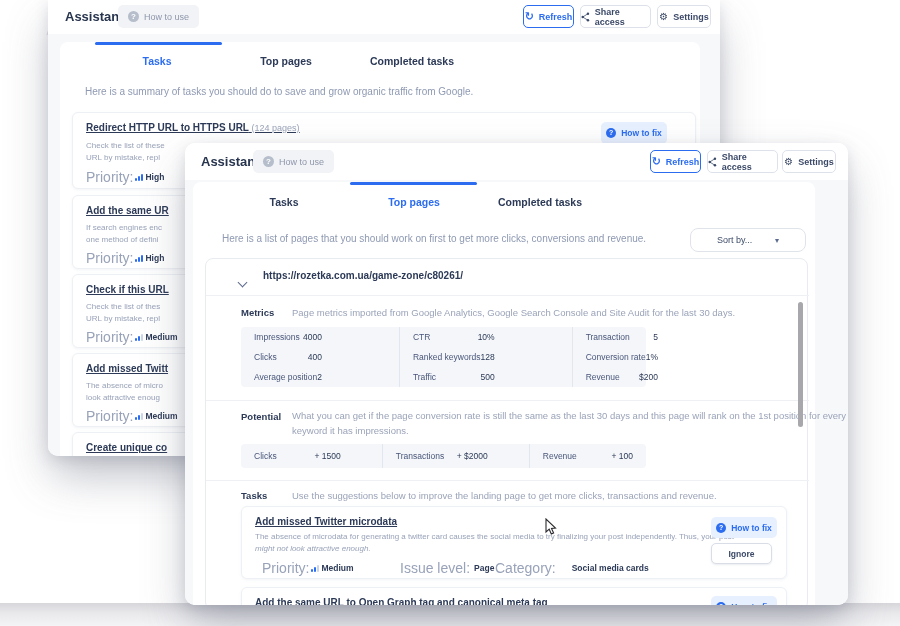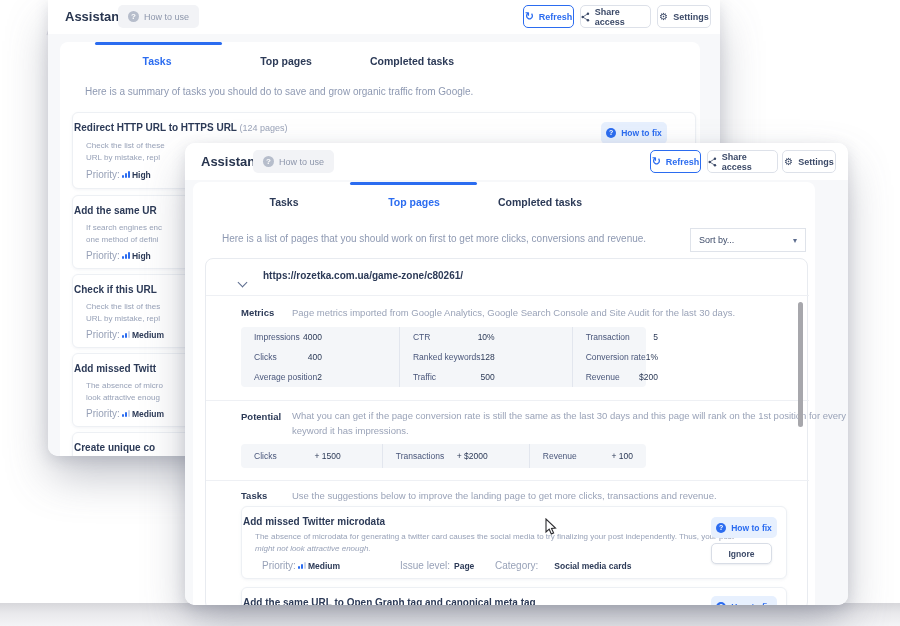--- a/index.html
+++ b/index.html
@@ -37,38 +37,38 @@
   .content-bg { position:absolute; left:0; right:0; bottom:0; background:#f7f8fa; }
   .panel { position:absolute; background:#fff; border-radius:8px 8px 0 0; }
   .tab-indicator { position:absolute; height:3px; border-radius:3px; background:#2b6cf0; }
   .tab { position:absolute; font-size:10.5px; font-weight:bold; color:#2c3a57; text-align:center; }
   .tab.active { color:#2b6cf0; }
   .desc { font-size:10px; color:#8e99b2; }
 
   
   .tcard { position:absolute; background:#fff; border:1px solid #edf0f4; border-radius:6px;
     box-shadow:0 1px 3px rgba(140,150,170,.10); }
-  .tcard-title { position:absolute; left:1px; top:9px; font-size:10px; font-weight:bold; color:#2c3a57; white-space:nowrap; }
+  .tcard-title { position:absolute; left:13px; top:9px; font-size:10px; font-weight:bold; color:#2c3a57; white-space:nowrap;text-decoration:underline; }
   .tcard-suffix { font-weight:normal; color:#9aa3b8; font-size:9px; }
   .tcard-line { position:absolute; left:13px; font-size:8px; color:#98a2b8; white-space:nowrap; }
-  .meta-label { font-size:10px; color:#98a2b8; }
+  .meta-label { font-size:14px; color:#98a2b8; }
   .meta-value { font-size:8.5px; font-weight:bold; color:#2c3a57; }
   .prio { display:inline-flex; align-items:flex-end; gap:1px; margin:0 2px; }
   .prio i { display:block; width:2px; background:#2b6cf0; border-radius:1px; }
   .prio i:nth-child(1){height:3px;} .prio i:nth-child(2){height:5px;} .prio i:nth-child(3){height:7px;}
   .prio.medium i:nth-child(3){ background:#ccd6ea; }
   .fix-btn { position:absolute; display:flex; align-items:center; justify-content:center; gap:5px;
     background:#e7f0fe; border-radius:5px; font-size:8.5px; font-weight:bold; color:#2b6cf0; }
   .ignore-btn { position:absolute; display:flex; align-items:center; justify-content:center;
     background:#fff; border:1px solid #d8dde6; border-radius:5px; font-size:8.5px; font-weight:bold; color:#3c4a68;
     box-shadow:0 1px 2px rgba(140,150,170,.18); }
 
   
-  .select { position:absolute; background:#fff; border:1px solid #dfe3ea; border-radius:0;
-    display:flex; align-items:center; justify-content:space-between; padding:0 8px; font-size:9px; color:#3c4a68; }
+  .select { position:absolute; background:#fff; border:1px solid #dfe3ea; border-radius:8px;
+    display:flex; align-items:center; justify-content:space-between; padding:0 26px; font-size:9px; color:#3c4a68; }
   .url-card { position:absolute; background:#fff; border:1px solid #e8ebf0; border-radius:8px; }
   .chev { display:inline-block; width:7px; height:7px; border-left:1.5px solid #5c6c8e;
     border-bottom:1.5px solid #5c6c8e; transform:rotate(-45deg); }
   .url-text { font-size:10px; font-weight:bold; color:#2c3a57; }
   .sec-label { position:absolute; font-size:9.5px; font-weight:bold; color:#2c3a57; }
   .sec-desc { position:absolute; font-size:9.5px; color:#9aa3b8; white-space:nowrap; }
   .gtable { position:absolute; background:#f4f6f9; border-radius:4px; display:flex; }
   .gcol { display:flex; flex-direction:column; justify-content:center; }
   .gcol + .gcol { border-left:1px solid #e2e6ee;margin-left:28px; }
   .grow { display:flex; justify-content:space-between; align-items:center; padding:0 13px; height:20px; }

